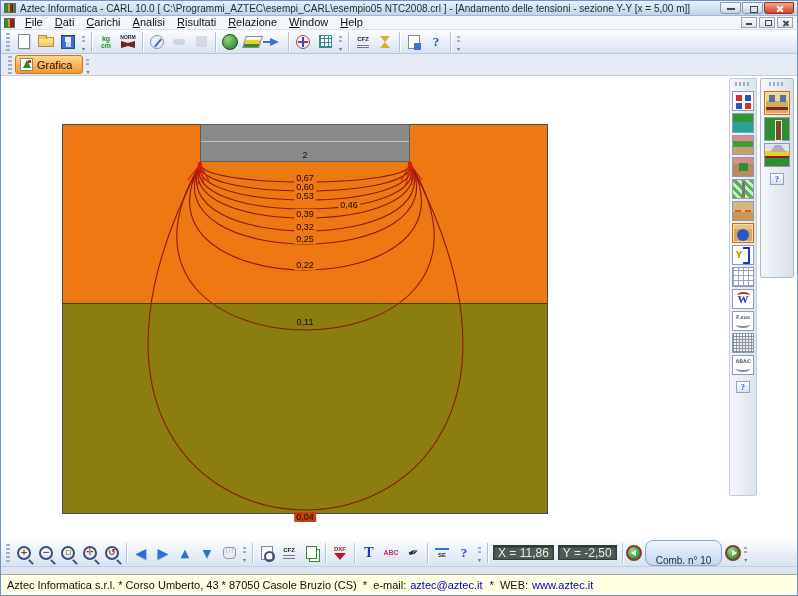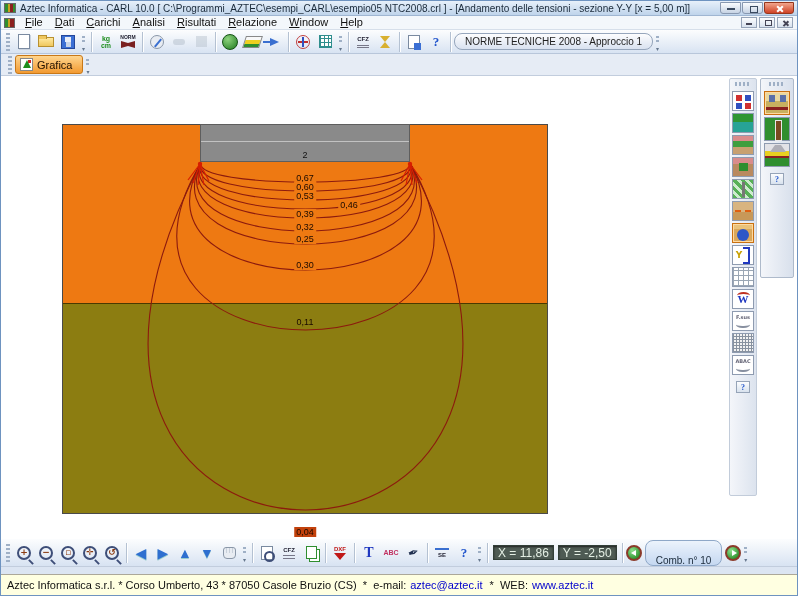--- a/index.html
+++ b/index.html
@@ -289,21 +289,20 @@
         <span class="i-hour"></span>
       </span>
     <span class="sep"></span>
     <span class="tbtn">
         <span class="i-doc"></span>
       </span>
     <span class="tbtn">
         <span class="i-help">?</span>
       </span>
     <span class="sep"></span>
-    <span class="norme">NORME TECNICHE 2008 - Approccio 1</span>
     <span class="dgrip"></span>
   </div>
 
   <div class="tabrow">
     <span class="grip"></span>
     <span class="tab">
       <span class="tabicon"></span>
       <span>Grafica</span>
     </span>
     <span class="dgrip"></span>
@@ -343,23 +342,23 @@
           <circle cx="409" cy="88" r="2.2" fill="#D81E00"></circle>
         </svg>
       <div id="clabels">
           <span class="clabel" style="left: 304px; top: 102px; background: rgb(238, 121, 18);">0,67</span>
           <span class="clabel" style="left: 304px; top: 111px; background: rgb(238, 121, 18);">0,60</span>
           <span class="clabel" style="left: 304px; top: 120px; background: rgb(238, 121, 18);">0,53</span>
           <span class="clabel" style="left: 304px; top: 129px; background: rgb(238, 121, 18); margin-left: 44px;">0,46</span>
           <span class="clabel" style="left: 304px; top: 138px; background: rgb(238, 121, 18);">0,39</span>
           <span class="clabel" style="left: 304px; top: 151px; background: rgb(238, 121, 18);">0,32</span>
           <span class="clabel" style="left: 304px; top: 163px; background: rgb(238, 121, 18);">0,25</span>
-          <span class="clabel" style="left: 304px; top: 189px; background: rgb(238, 121, 18);">0,30</span>
+          <span class="clabel" style="left: 304px; top: 189px; background: rgb(238, 121, 18);">0,22</span>
           <span class="clabel" style="left: 304px; top: 246px; background: rgb(140, 125, 17);">0,11</span>
-          <span class="clabel" style="left: 304px; top: 456px; background: #c2410c;">0,04</span>
+          <span class="clabel" style="left: 304px; top: 441px; background: #c2410c;">0,04</span>
         </div>
     </div>
 
     <div class="strip strip1">
       <span class="hgrip"></span>
       <div id="strip1icons">
           <div class="sicon ic-color-legend"></div>
           <div class="sicon ic-soil-profile"></div>
           <div class="sicon ic-stratigraphy"></div>
           <div class="sicon ic-foundation-excavation"></div>

